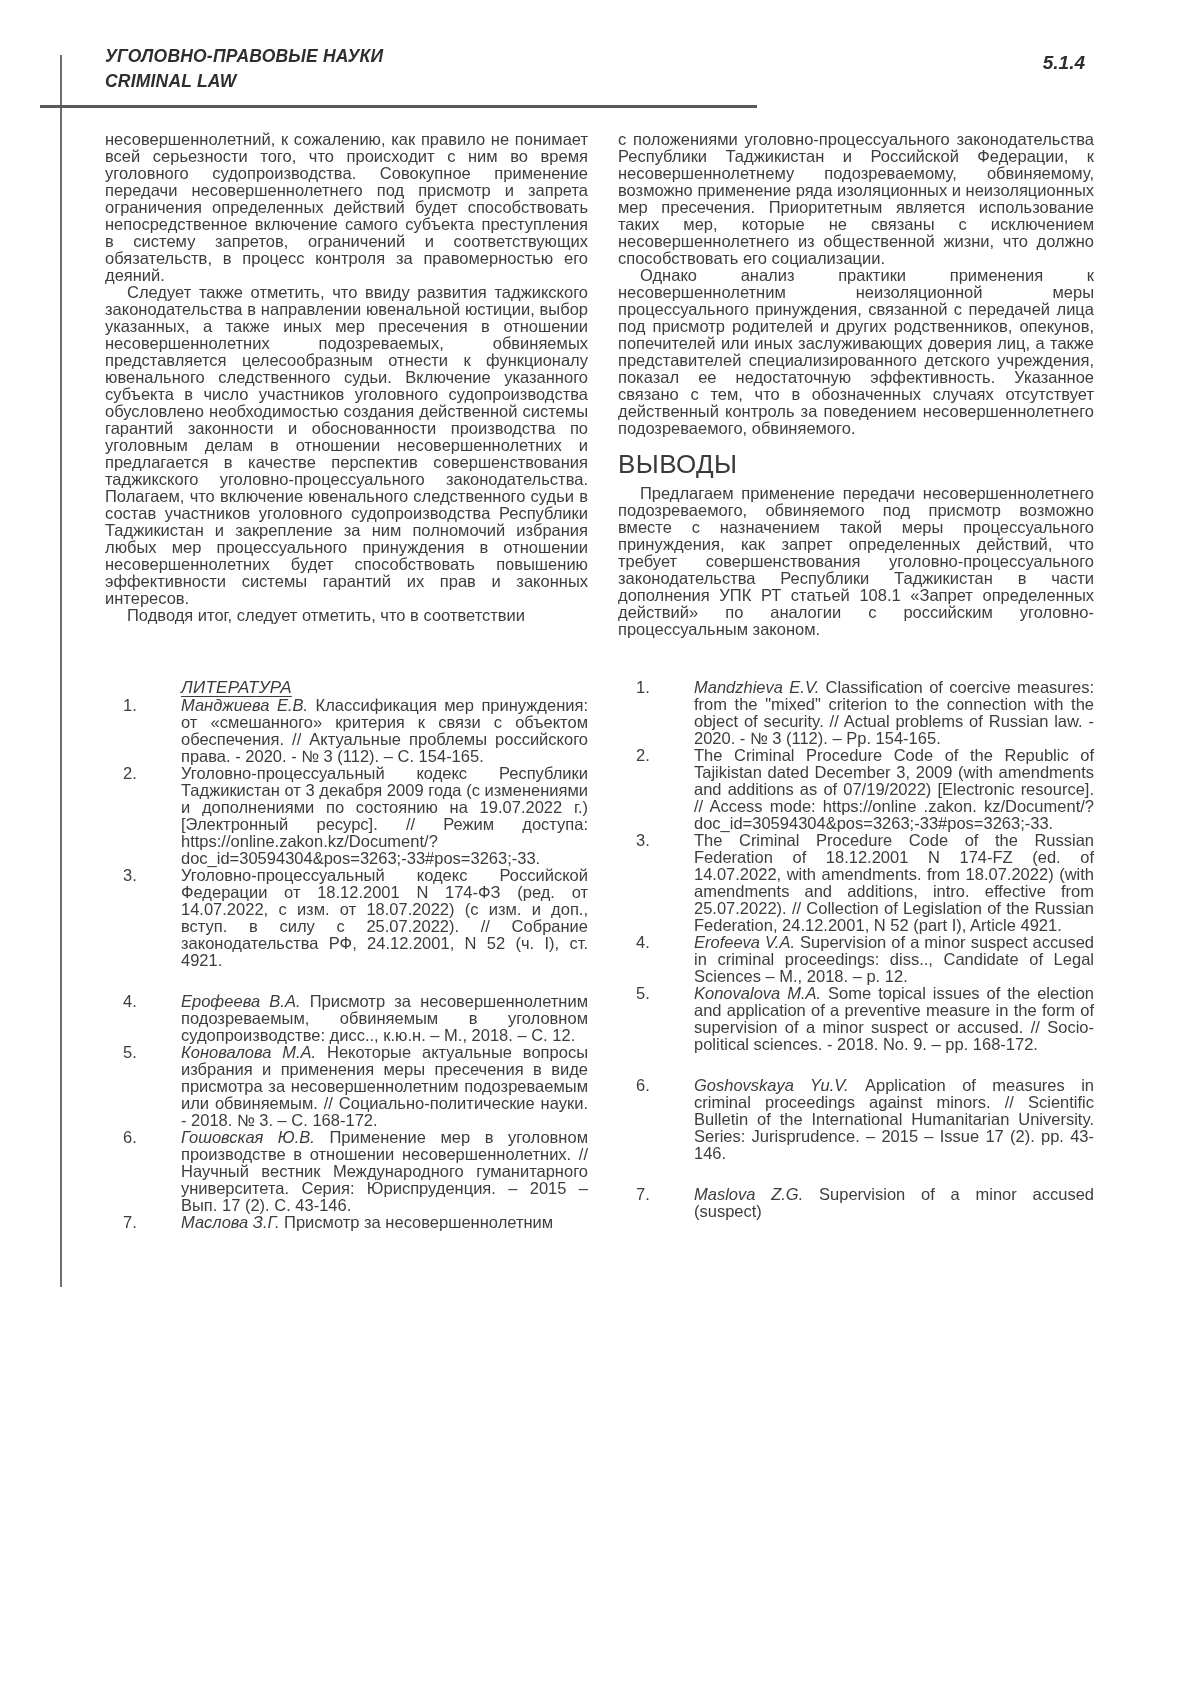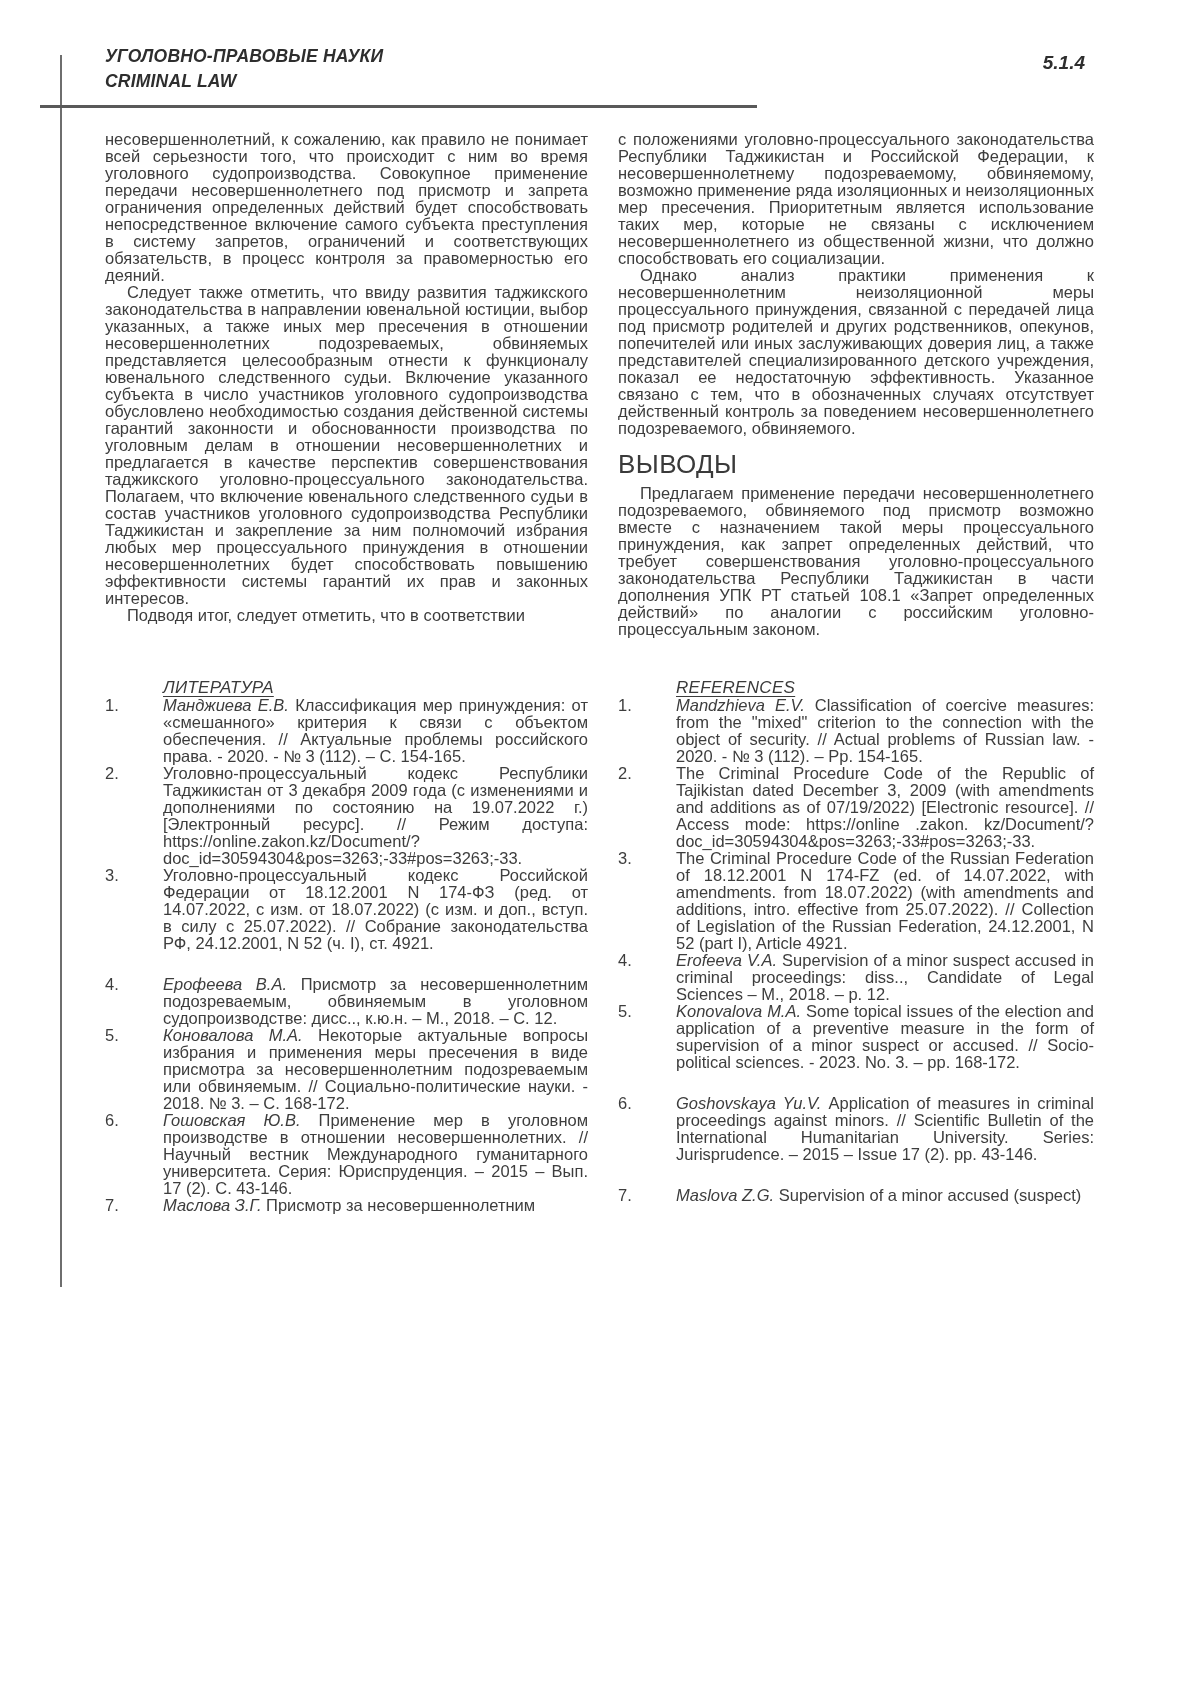--- a/index.html
+++ b/index.html
@@ -47,21 +47,21 @@
   }
   .para { margin: 0; text-align: justify; }
   .para.indent { text-indent: 22px; }
   .concl-heading {
     margin: 19px 0 12px 0;
     font-size: 26px; font-weight: 400;
     letter-spacing: 0.4px; color: #3a3a3a;
   }
 
   
-  .refs-block { margin-top: 41px; }
+  .refs-block { margin-top: 41px; margin-left: 18px; }
   .refs-heading {
     margin: 0 0 1px 58px;
     font-size: 17px; font-weight: 400;
     font-style: italic;
     text-decoration: underline;
     text-underline-offset: 3px;
     letter-spacing: 0.3px;
     color: #3a3a3a;
   }
   .ref-list { list-style: none; margin: 0; padding: 0; }
@@ -122,27 +122,26 @@
         <li class="ref-item"><span class="ref-num">2.</span><span class="ref-author"></span><span class="ref-text">Уголовно-процессуальный кодекс Республики Таджикистан от 3 декабря 2009 года (с изменениями и дополнениями по состоянию на 19.07.2022 г.) [Электронный ресурс]. // Режим доступа: https://online.zakon.kz/Document/?doc_id=30594304&amp;pos=3263;-33#pos=3263;-33.</span></li>
         <li class="ref-item"><span class="ref-num">3.</span><span class="ref-author"></span><span class="ref-text">Уголовно-процессуальный кодекс Российской Федерации от 18.12.2001 N 174-ФЗ (ред. от 14.07.2022, с изм. от 18.07.2022) (с изм. и доп., вступ. в силу с 25.07.2022). // Собрание законодательства РФ, 24.12.2001, N 52 (ч. I), ст. 4921.</span></li>
         <li class="ref-item gap-before"><span class="ref-num">4.</span><span class="ref-author">Ерофеева В.А. </span><span class="ref-text">Присмотр за несовершеннолетним подозреваемым, обвиняемым в уголовном судопроизводстве: дисс.., к.ю.н. – М., 2018. – С. 12.</span></li>
         <li class="ref-item"><span class="ref-num">5.</span><span class="ref-author">Коновалова М.А. </span><span class="ref-text">Некоторые актуальные вопросы избрания и применения меры пресечения в виде присмотра за несовершеннолетним подозреваемым или обвиняемым. // Социально-политические науки. - 2018. № 3. – С. 168-172.</span></li>
         <li class="ref-item"><span class="ref-num">6.</span><span class="ref-author">Гошовская Ю.В. </span><span class="ref-text">Применение мер в уголовном производстве в отношении несовершеннолетних. // Научный вестник Международного гуманитарного университета. Серия: Юриспруденция. – 2015 – Вып. 17 (2). С. 43-146.</span></li>
         <li class="ref-item"><span class="ref-num">7.</span><span class="ref-author">Маслова З.Г. </span><span class="ref-text">Присмотр за несовершеннолетним</span></li>
       </ol>
     </section>
 
     <section class="col refs-block">
-      <h3 class="refs-heading">REFERENCES</h3>
       <ol class="ref-list">
         <li class="ref-item"><span class="ref-num">1.</span><span class="ref-author">Mandzhieva E.V. </span><span class="ref-text">Classification of coercive measures: from the "mixed" criterion to the connection with the object of security. // Actual problems of Russian law. - 2020. - № 3 (112). – Pp. 154-165.</span></li>
         <li class="ref-item"><span class="ref-num">2.</span><span class="ref-author"></span><span class="ref-text">The Criminal Procedure Code of the Republic of Tajikistan dated December 3, 2009 (with amendments and additions as of 07/19/2022) [Electronic resource]. // Access mode: https://online .zakon. kz/Document/?doc_id=30594304&amp;pos=3263;-33#pos=3263;-33.</span></li>
         <li class="ref-item"><span class="ref-num">3.</span><span class="ref-author"></span><span class="ref-text">The Criminal Procedure Code of the Russian Federation of 18.12.2001 N 174-FZ (ed. of 14.07.2022, with amendments. from 18.07.2022) (with amendments and additions, intro. effective from 25.07.2022). // Collection of Legislation of the Russian Federation, 24.12.2001, N 52 (part I), Article 4921.</span></li>
         <li class="ref-item"><span class="ref-num">4.</span><span class="ref-author">Erofeeva V.A. </span><span class="ref-text">Supervision of a minor suspect accused in criminal proceedings: diss.., Candidate of Legal Sciences – M., 2018. – p. 12.</span></li>
-        <li class="ref-item"><span class="ref-num">5.</span><span class="ref-author">Konovalova M.A. </span><span class="ref-text">Some topical issues of the election and application of a preventive measure in the form of supervision of a minor suspect or accused. // Socio-political sciences. - 2023. No. 3. – pp. 168-172.</span></li>
+        <li class="ref-item"><span class="ref-num">5.</span><span class="ref-author">Konovalova M.A. </span><span class="ref-text">Some topical issues of the election and application of a preventive measure in the form of supervision of a minor suspect or accused. // Socio-political sciences. - 2018. No. 9. – pp. 168-172.</span></li>
         <li class="ref-item gap-before"><span class="ref-num">6.</span><span class="ref-author">Goshovskaya Yu.V. </span><span class="ref-text">Application of measures in criminal proceedings against minors. // Scientific Bulletin of the International Humanitarian University. Series: Jurisprudence. – 2015 – Issue 17 (2). pp. 43-146.</span></li>
         <li class="ref-item gap-before"><span class="ref-num">7.</span><span class="ref-author">Maslova Z.G. </span><span class="ref-text">Supervision of a minor accused (suspect)</span></li>
       </ol>
     </section>
 
   </div>
 
   <div class="h-rule bottom"></div>
 
   <div class="footer">

